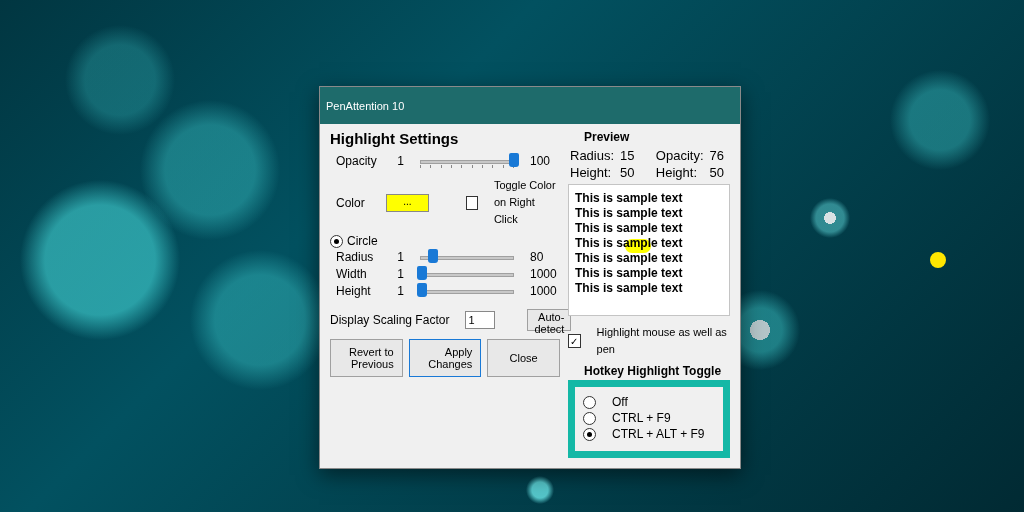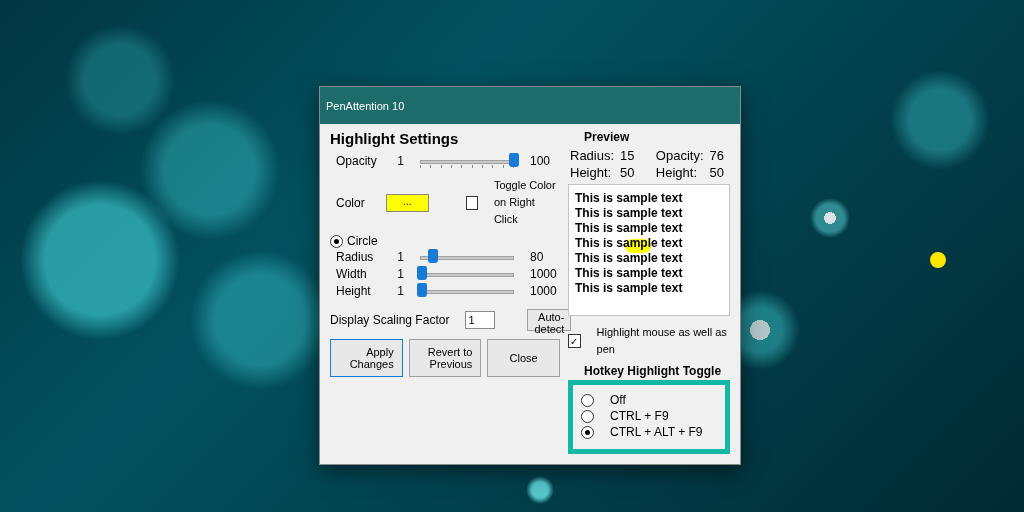--- a/index.html
+++ b/index.html
@@ -43,21 +43,21 @@
   .btn{border:1px solid #a0a0a0;background:#e8e8e8;font-size:11px;padding:3px 8px;cursor:pointer;text-align:right;line-height:12px}
   .btnrow{display:flex;gap:6px;margin-top:8px}
   .btnrow .btn{width:58px;height:30px;display:flex;align-items:center;justify-content:center}
   .btn.primary{border:1px solid #1979d6}
   .btn.auto{height:18px;padding:1px 6px}
   .preview-stats{font-size:13px}
   .preview-stats td{padding:0 4px 0 0}
   .preview{margin-top:2px;width:148px;height:118px;background:#fff;border:1px solid #c4c4c4;padding:6px;position:relative;font-weight:700;font-size:12px;line-height:15px;font-family:Arial,sans-serif}
   .preview .hl{position:absolute;left:56px;top:54px;width:26px;height:14px;border-radius:10px;background:#ffff00}
   .preview span{position:relative}
-  .grp{border:5px solid #14b8a6;padding:6px 8px 8px 8px;margin-top:2px}
+  .grp{border:7px solid #14b8a6;padding:6px 8px 8px 8px;margin-top:2px}
   .grp .row{margin:2px 0}
 </style>
 </head>
 <body>
 
 <div class="desktop">
   <div class="yellow-dot"></div>
 
   <div class="window">
     <div class="titlebar">
@@ -135,22 +135,22 @@
         </div>
 
         <div class="row dsf" style="margin-top:10px">
           <span style="flex:0 0 auto">Display Scaling Factor</span>
           <input value="1" style="">
           <span style="flex:1"></span>
           <div class="btn auto">Auto-detect</div>
         </div>
 
         <div class="btnrow">
+          <div class="btn">Revert to Previous</div>
           <div class="btn primary">Apply Changes</div>
-          <div class="btn">Revert to Previous</div>
           <div class="btn">Close</div>
         </div>
       </div>
 
       <div class="right">
         <h2>Preview</h2>
         <table class="preview-stats">
           <tbody>
               <tr>
             <td>Radius:</td>

